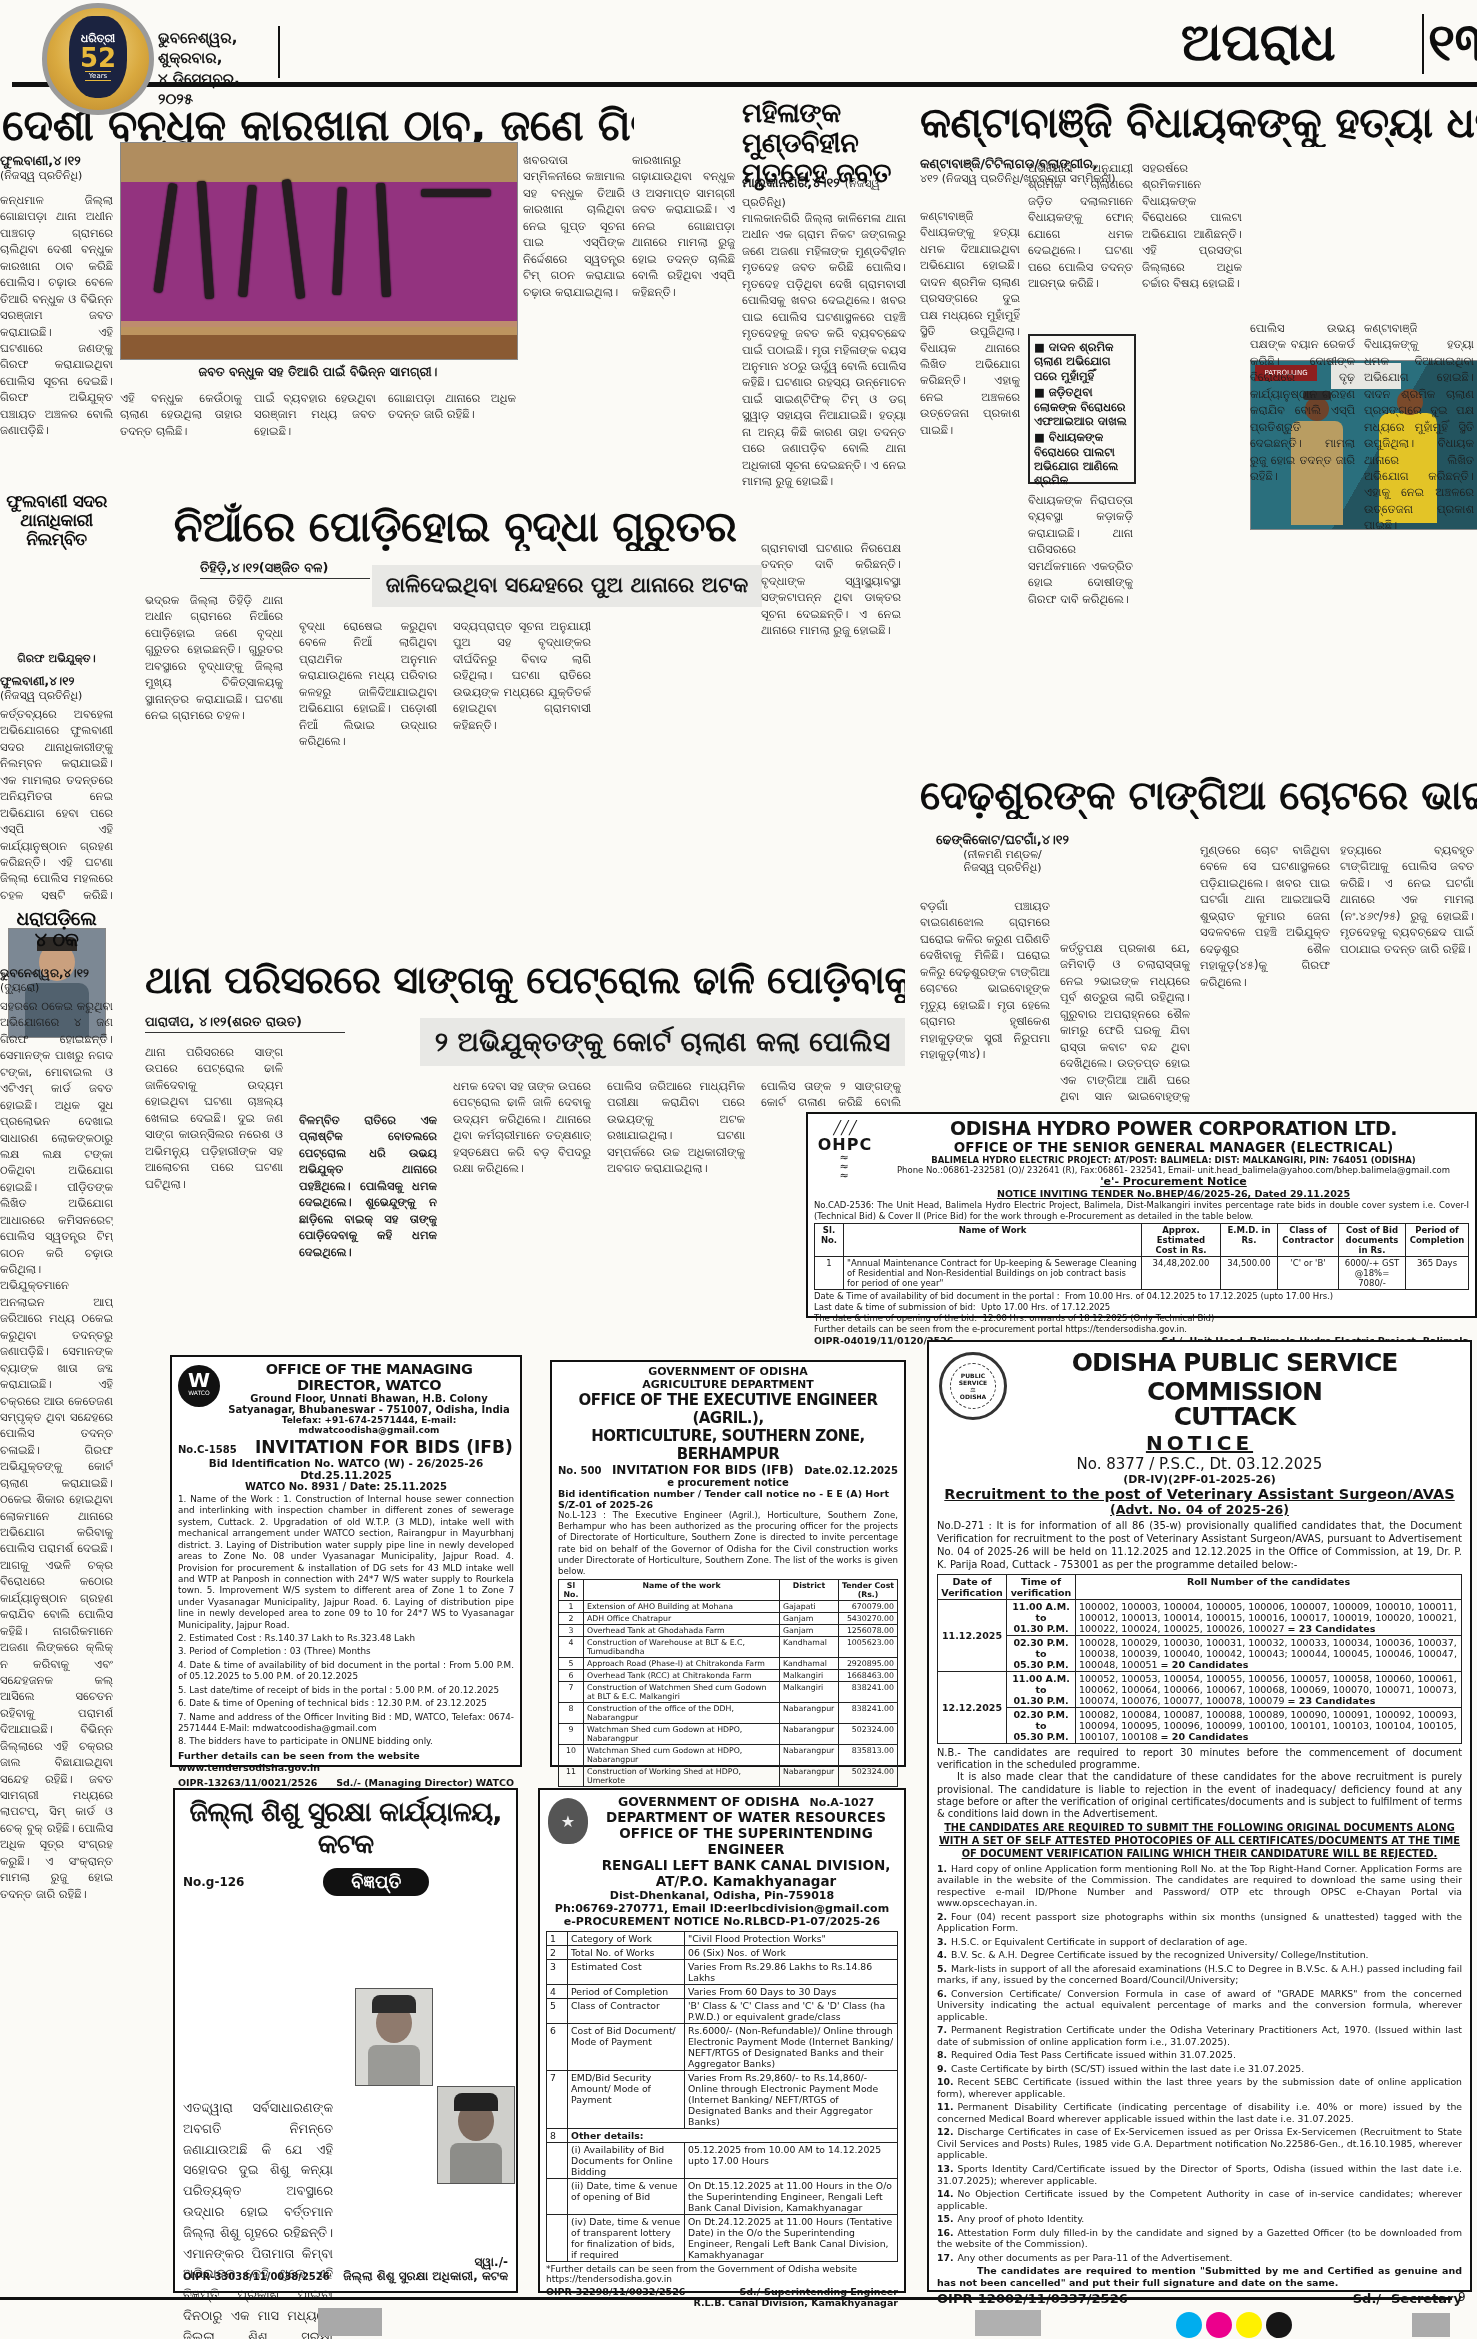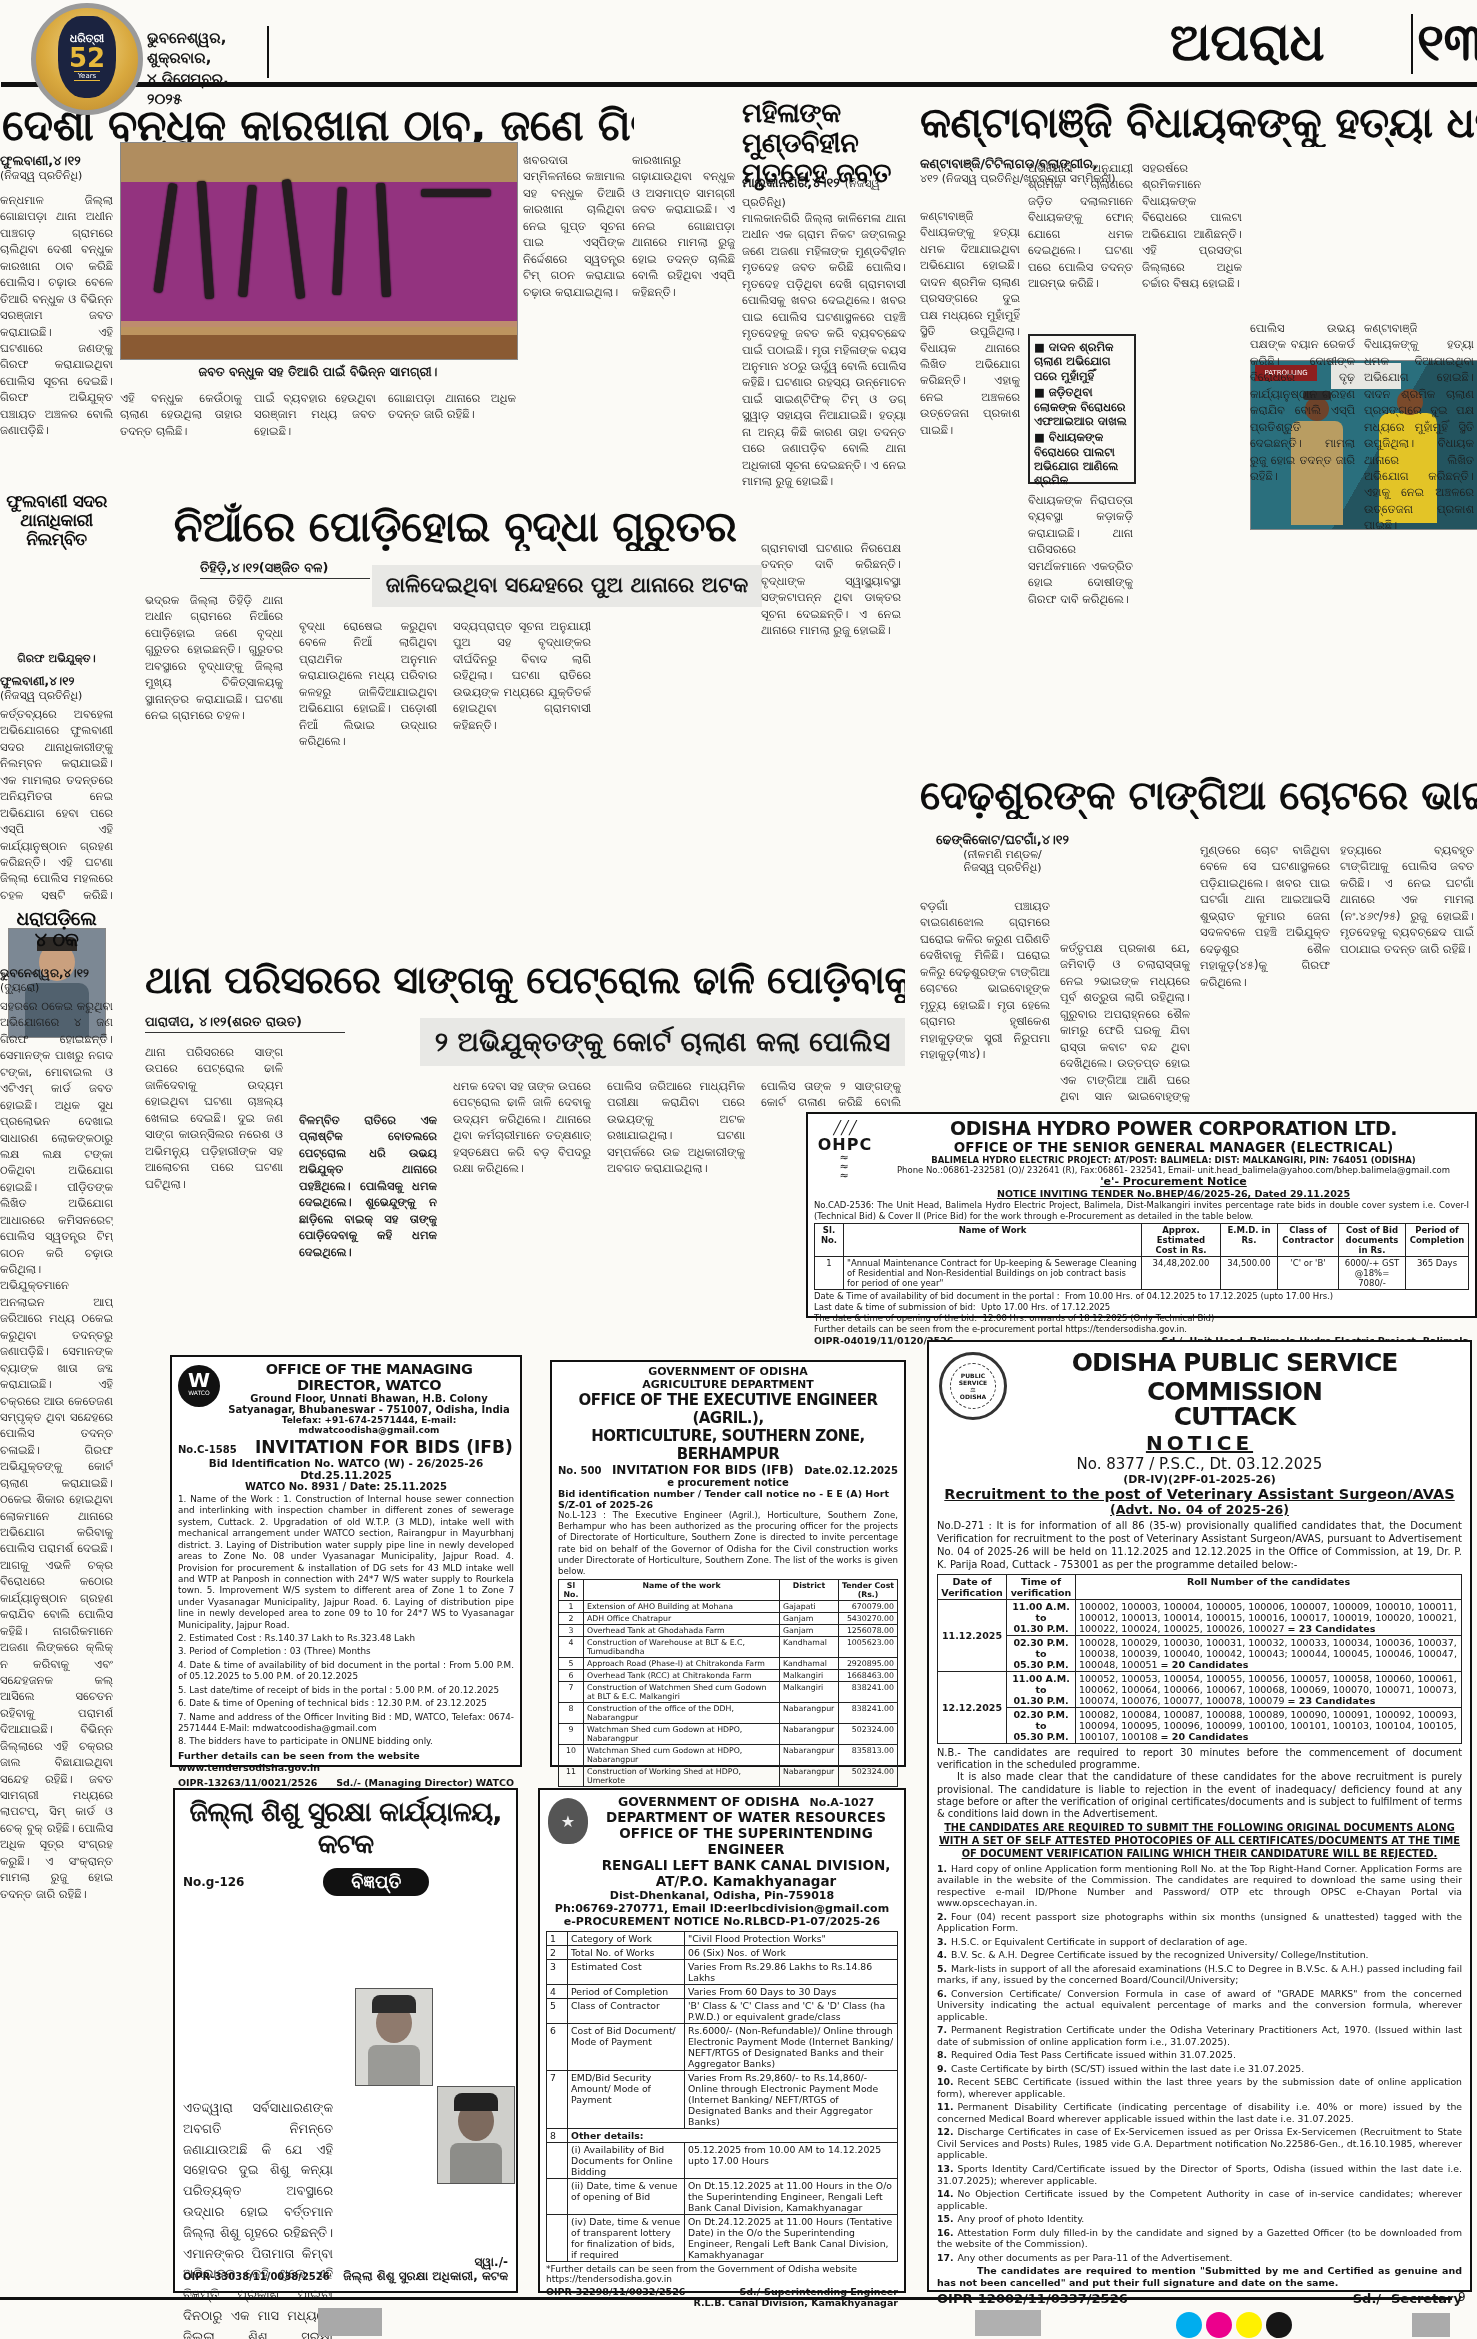--- a/index.html
+++ b/index.html
@@ -28,21 +28,21 @@
   .num{font-weight:bold;margin-right:4px;}
   .photo{overflow:hidden;position:relative;border:1px solid #888;}
   .gun{position:absolute;background:#241d20;border-radius:3px;box-shadow:0 0 2px #000;}
   .listline{margin-bottom:2px;}
 </style>
 </head>
 <body>
 
 <div id="page">
 
-  <div class="abs" style="left:1px;top:0;width:1207px;height:90px;">
+  <div class="abs" style="left:12px;top:0;width:1207px;height:90px;">
     <div class="abs rule" style="left:0;top:82px;width:1477px;height:5px;"></div>
     <div class="abs logo-ring" style="left:30px;top:3px;width:102px;height:102px;z-index:3;">
       <div class="logo-shield">
         <div style="font-size:11px;font-weight:bold;">ଧରିତ୍ରୀ</div>
         <div style="font-size:26px;font-weight:bold;color:#e8b93c;line-height:1;">52</div>
         <div style="font-size:7px;border-top:1px solid #e8b93c;border-bottom:1px solid #e8b93c;padding:0 4px;">Years</div>
       </div>
     </div>
     <div class="abs" style="left:146px;top:28px;width:118px;font-size:15px;font-weight:bold;line-height:1.35;">
       <div>ଭୁବନେଶ୍ୱର, ଶୁକ୍ରବାର,</div>

